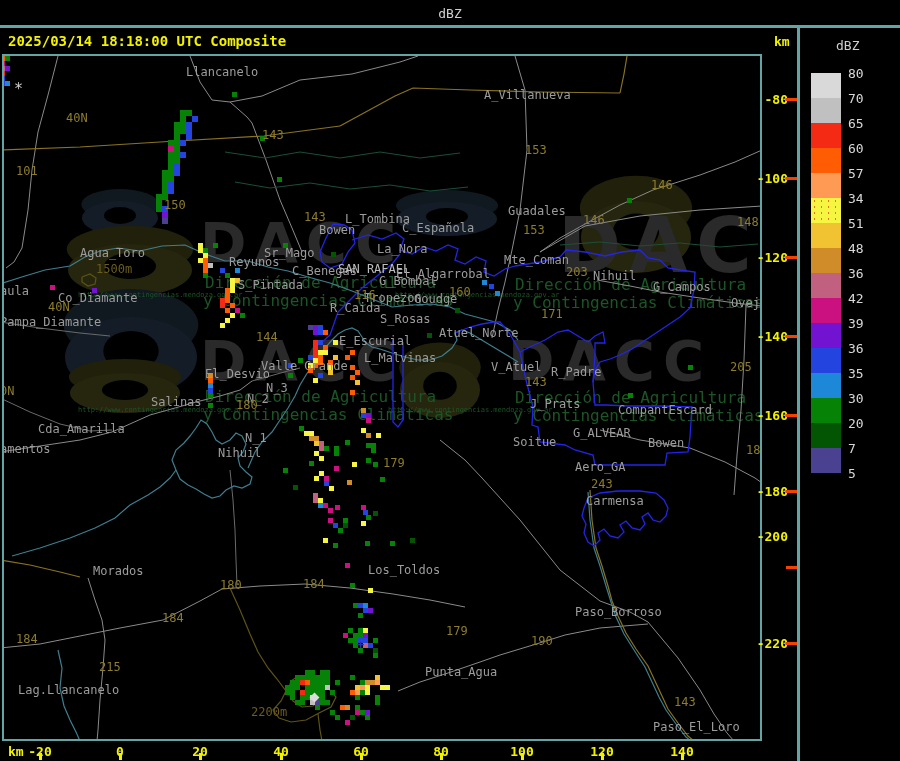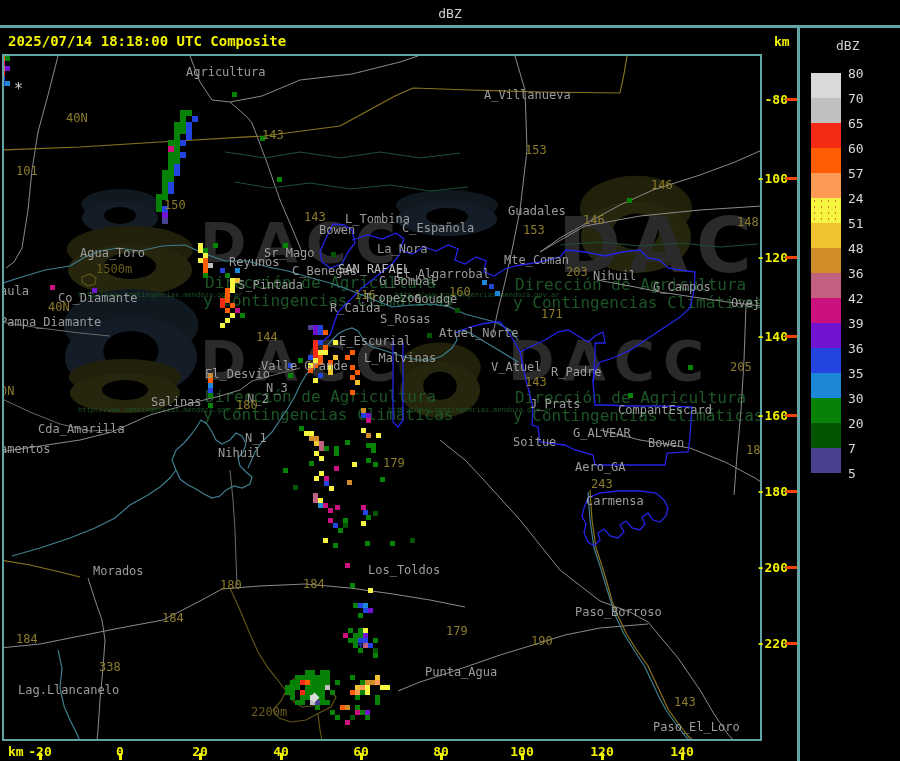--- a/index.html
+++ b/index.html
@@ -51,21 +51,21 @@
   text.t-url{fill:#1c5526;font-size:7px;font-family:"DejaVu Sans Mono",monospace;}
   text.t-dacc{fill:#2a2a2a;font-weight:bold;letter-spacing:8px;font-family:"DejaVu Sans",sans-serif;}
 </style>
 </head>
 <body>
 
 <div id="app">
   <div class="topbar">
     <span class="maintitle">dBZ</span>
   </div>
-  <span class="timestamp">2025/07/14 18:18:00 UTC Composite</span>
+  <span class="timestamp">2025/03/14 18:18:00 UTC Composite</span>
   <span class="kmlabel">km</span>
 
   <div class="mapborder"></div>
   <div id="map-clip">
     <div id="map-origin">
       <svg id="map-svg" width="900" height="761" viewBox="0 0 900 761">
           <ellipse cx="120" cy="204.4" rx="38.76" ry="15.3" fill="#101820"></ellipse>
           <ellipse cx="120" cy="218" rx="38" ry="17" fill="#141d27"></ellipse>
           <ellipse cx="120" cy="215.45" rx="15.959999999999999" ry="8.5" fill="#000"></ellipse>
           <ellipse cx="447" cy="205.4" rx="51" ry="15.3" fill="#101820"></ellipse>
@@ -447,21 +447,21 @@
           <div class="px" style="left: 345px; top: 440px; width: 5px; height: 5px; background-color: rgb(6, 130, 6);"></div>
           <div class="px" style="left: 283px; top: 468px; width: 5px; height: 5px; background-color: rgb(6, 130, 6);"></div>
           <div class="px" style="left: 293px; top: 485px; width: 5px; height: 5px; background-color: rgb(3, 85, 3);"></div>
           <div class="px" style="left: 335px; top: 505px; width: 5px; height: 5px; background-color: rgb(203, 17, 128);"></div>
           <div class="px" style="left: 361px; top: 505px; width: 5px; height: 5px; background-color: rgb(203, 17, 128);"></div>
           <div class="px" style="left: 363px; top: 510px; width: 5px; height: 5px; background-color: rgb(36, 68, 224);"></div>
           <div class="px" style="left: 347px; top: 480px; width: 5px; height: 5px; background-color: rgb(209, 140, 42);"></div>
           <div class="px" style="left: 352px; top: 462px; width: 5px; height: 5px; background-color: rgb(246, 246, 66);"></div>
         </div>
       <div id="label-layer">
-          <div class="mlab place" style="left: 186px; top: 66px;">Agricultura</div>
+          <div class="mlab place" style="left: 186px; top: 66px;">Llancanelo</div>
           <div class="mlab place" style="left: 484px; top: 89px;">A_Villanueva</div>
           <div class="mlab place" style="left: 80px; top: 247px;">Agua_Toro</div>
           <div class="mlab place" style="left: 229px; top: 256px;">Reyunos</div>
           <div class="mlab place" style="left: 264px; top: 247px;">Sr_Mago</div>
           <div class="mlab place" style="left: 319px; top: 224px;">Bowen</div>
           <div class="mlab place" style="left: 345px; top: 213px;">L_Tombina</div>
           <div class="mlab place" style="left: 402px; top: 222px;">C_Española</div>
           <div class="mlab place" style="left: 377px; top: 243px;">La_Nora</div>
           <div class="mlab place" style="left: 508px; top: 205px;">Guadales</div>
           <div class="mlab place" style="left: 504px; top: 254px;">Mte_Coman</div>
@@ -526,21 +526,21 @@
           <div class="mlab route" style="left: 541px; top: 308px;">171</div>
           <div class="mlab route" style="left: 730px; top: 361px;">205</div>
           <div class="mlab route" style="left: 525px; top: 376px;">143</div>
           <div class="mlab route" style="left: 383px; top: 457px;">179</div>
           <div class="mlab route" style="left: 446px; top: 625px;">179</div>
           <div class="mlab route" style="left: 236px; top: 399px;">180</div>
           <div class="mlab route" style="left: 220px; top: 579px;">180</div>
           <div class="mlab route" style="left: 303px; top: 578px;">184</div>
           <div class="mlab route" style="left: 162px; top: 612px;">184</div>
           <div class="mlab route" style="left: 16px; top: 633px;">184</div>
-          <div class="mlab route" style="left: 99px; top: 661px;">338</div>
+          <div class="mlab route" style="left: 99px; top: 661px;">215</div>
           <div class="mlab route" style="left: 531px; top: 635px;">190</div>
           <div class="mlab route" style="left: 674px; top: 696px;">143</div>
           <div class="mlab route" style="left: 591px; top: 478px;">243</div>
           <div class="mlab route" style="left: 746px; top: 444px;">18</div>
           <div class="mlab elev" style="left: 96px; top: 263px;">1500m</div>
           <div class="mlab elev" style="left: 251px; top: 706px;">2200m</div>
           <div class="mark-ast" style="left: 14px; top: 84px;">*</div>
           <div class="mark-diamond" style="left: 311px; top: 694px;"></div>
           <div class="mark-plus" style="left: 357px; top: 641px;">+</div>
         </div>
@@ -553,21 +553,21 @@
       <div class="r-lab" style="left: 788px; top: 178px;">-100</div>
       <div class="r-tick" style="left: 786px; top: 177px;"></div>
       <div class="r-lab" style="left: 788px; top: 257px;">-120</div>
       <div class="r-tick" style="left: 786px; top: 256px;"></div>
       <div class="r-lab" style="left: 788px; top: 336px;">-140</div>
       <div class="r-tick" style="left: 786px; top: 335px;"></div>
       <div class="r-lab" style="left: 788px; top: 415px;">-160</div>
       <div class="r-tick" style="left: 786px; top: 414px;"></div>
       <div class="r-lab" style="left: 788px; top: 491px;">-180</div>
       <div class="r-tick" style="left: 786px; top: 490px;"></div>
-      <div class="r-lab" style="left: 788px; top: 567px;">-200</div>
+      <div class="r-lab" style="left: 788px; top: 536px;">-200</div>
       <div class="r-tick" style="left: 786px; top: 566px;"></div>
       <div class="r-lab" style="left: 788px; top: 643px;">-220</div>
       <div class="r-tick" style="left: 786px; top: 642px;"></div>
     </div>
   <div id="bottom-axis">
     <span class="b-unit">km</span>
   <div class="b-lab" style="left: 40px; top: 744px;">-20</div>
       <div class="b-tick" style="left: 39px; top: 753px;"></div>
       <div class="b-lab" style="left: 120px; top: 744px;">0</div>
       <div class="b-tick" style="left: 119px; top: 753px;"></div>
@@ -596,21 +596,21 @@
         <div class="legval" style="top: 45px;">80</div>
         <div class="sw" style="top: 70px; background-color: rgb(192, 192, 192);"></div>
         <div class="legval" style="top: 70px;">70</div>
         <div class="sw" style="top: 95px; background-color: rgb(244, 42, 20);"></div>
         <div class="legval" style="top: 95px;">65</div>
         <div class="sw" style="top: 120px; background-color: rgb(255, 92, 4);"></div>
         <div class="legval" style="top: 120px;">60</div>
         <div class="sw" style="top: 145px; background-color: rgb(255, 154, 85);"></div>
         <div class="legval" style="top: 145px;">57</div>
         <div class="sw speckle" style="top: 170px; background-color: rgb(246, 246, 66);"></div>
-        <div class="legval" style="top: 170px;">24</div>
+        <div class="legval" style="top: 170px;">34</div>
         <div class="sw" style="top: 195px; background-color: rgb(241, 194, 49);"></div>
         <div class="legval" style="top: 195px;">51</div>
         <div class="sw" style="top: 220px; background-color: rgb(209, 140, 42);"></div>
         <div class="legval" style="top: 220px;">48</div>
         <div class="sw" style="top: 245px; background-color: rgb(194, 96, 127);"></div>
         <div class="legval" style="top: 245px;">36</div>
         <div class="sw" style="top: 270px; background-color: rgb(203, 17, 128);"></div>
         <div class="legval" style="top: 270px;">42</div>
         <div class="sw" style="top: 295px; background-color: rgb(113, 19, 208);"></div>
         <div class="legval" style="top: 295px;">39</div>

